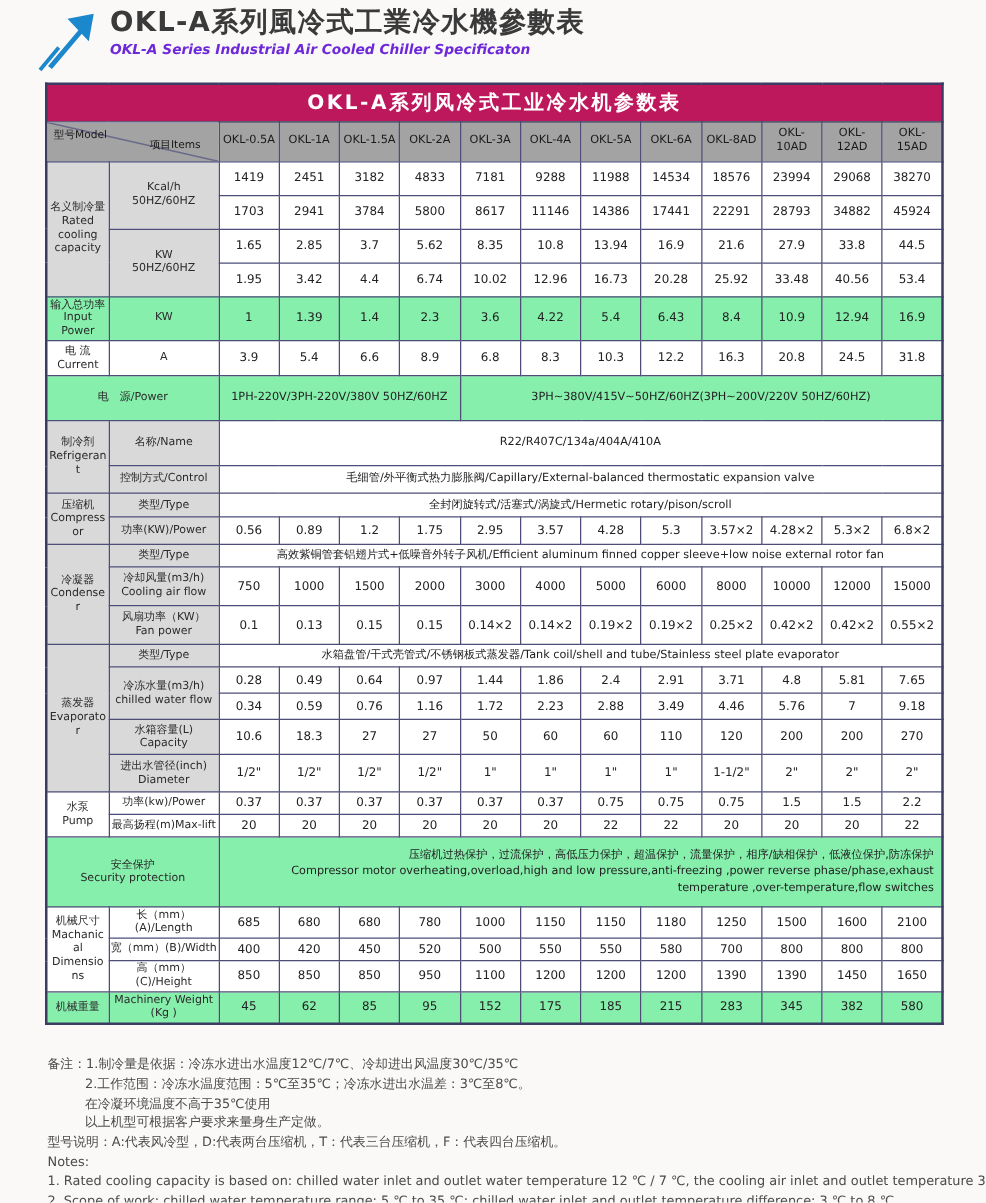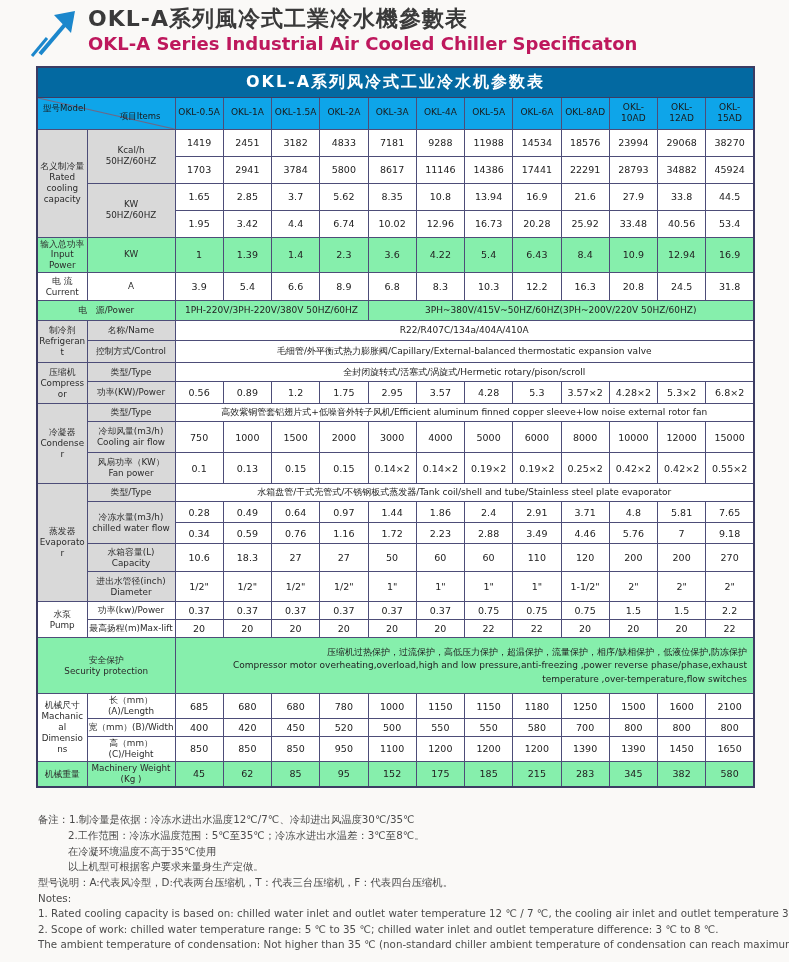--- a/index.html
+++ b/index.html
@@ -2,33 +2,33 @@
 <html><head>
 <meta charset="utf-8">
 <style>
   html,body{margin:0;padding:0;}
   body{width:789px;height:962px;background:#faf9f7;font-family:"DejaVu Sans",sans-serif;color:#222;overflow:hidden;}
   
   .hdr{display:flex;align-items:flex-start;padding:6px 0 0 28px;height:56px;}
   .logo{width:52px;height:50px;flex:0 0 52px;margin-top:2px;}
   .titles{margin-left:8px;}
   .title-zh{font-size:22px;font-weight:bold;color:#3a3a3a;letter-spacing:1px;line-height:1.15;}
-  .title-en{font-size:18px;font-weight:bold;color:#be185d;margin-top:2px;}
+  .title-en{font-size:11px;font-weight:bold;color:#6d28d9;margin-top:2px;font-style:italic;}
   
   table{border-collapse:collapse;table-layout:fixed;width:719px;margin:4px 0 0 36px;border:2px solid #3c3c63;}
   td{border:1px solid #4d4d78;background:#fff;text-align:center;vertical-align:middle;
      font-size:9.5px;color:#222;padding:1px 1px;line-height:1.25;word-wrap:break-word;}
-  tr.banner-row td{background:#0369a1;color:#fff;font-size:16px;font-weight:bold;letter-spacing:2px;border:1px solid #3c3c63;}
-  tr.model-row td{background:#0ea5e9;font-size:9px;color:#1a1a1a;}
+  tr.banner-row td{background:#be185d;color:#fff;font-size:16px;font-weight:bold;letter-spacing:2px;border:1px solid #3c3c63;}
+  tr.model-row td{background:#a3a3a3;font-size:9px;color:#1a1a1a;}
   td.lbl{background:#d9d9d9;font-size:8.8px;color:#2b2b2b;}
   td.lblw{background:#fff;font-size:8.8px;color:#2b2b2b;}
   tr.gray td{background:#86efac;}
   td.span-txt{font-size:9px;}
   .l2{display:block;text-align:center;}
-  .h30{height:30px}.h32{height:32px}.h27{height:27px}.h28{height:28px}.h20{height:20px}
+  .h30{height:30px}.h32{height:32px}.h27{height:27px}.h28{height:28px}.h20{height:36px}
   .h19{height:19px}.h22{height:22px}.h18{height:18px}.h21{height:21px}.h26{height:14px}
   .h56{height:56px}.h31{height:31px}
   
   td.corner{position:relative;padding:0;}
   td.corner svg{position:absolute;left:0;top:0;width:100%;height:100%;}
   .c-model{position:absolute;top:5px;left:5px;font-size:8.5px;}
   .c-items{position:absolute;bottom:7px;right:14px;font-size:8.5px;}
   
   td.sec{ text-align:right;padding:3px 6px;font-size:9px;line-height:1.5;}
   

